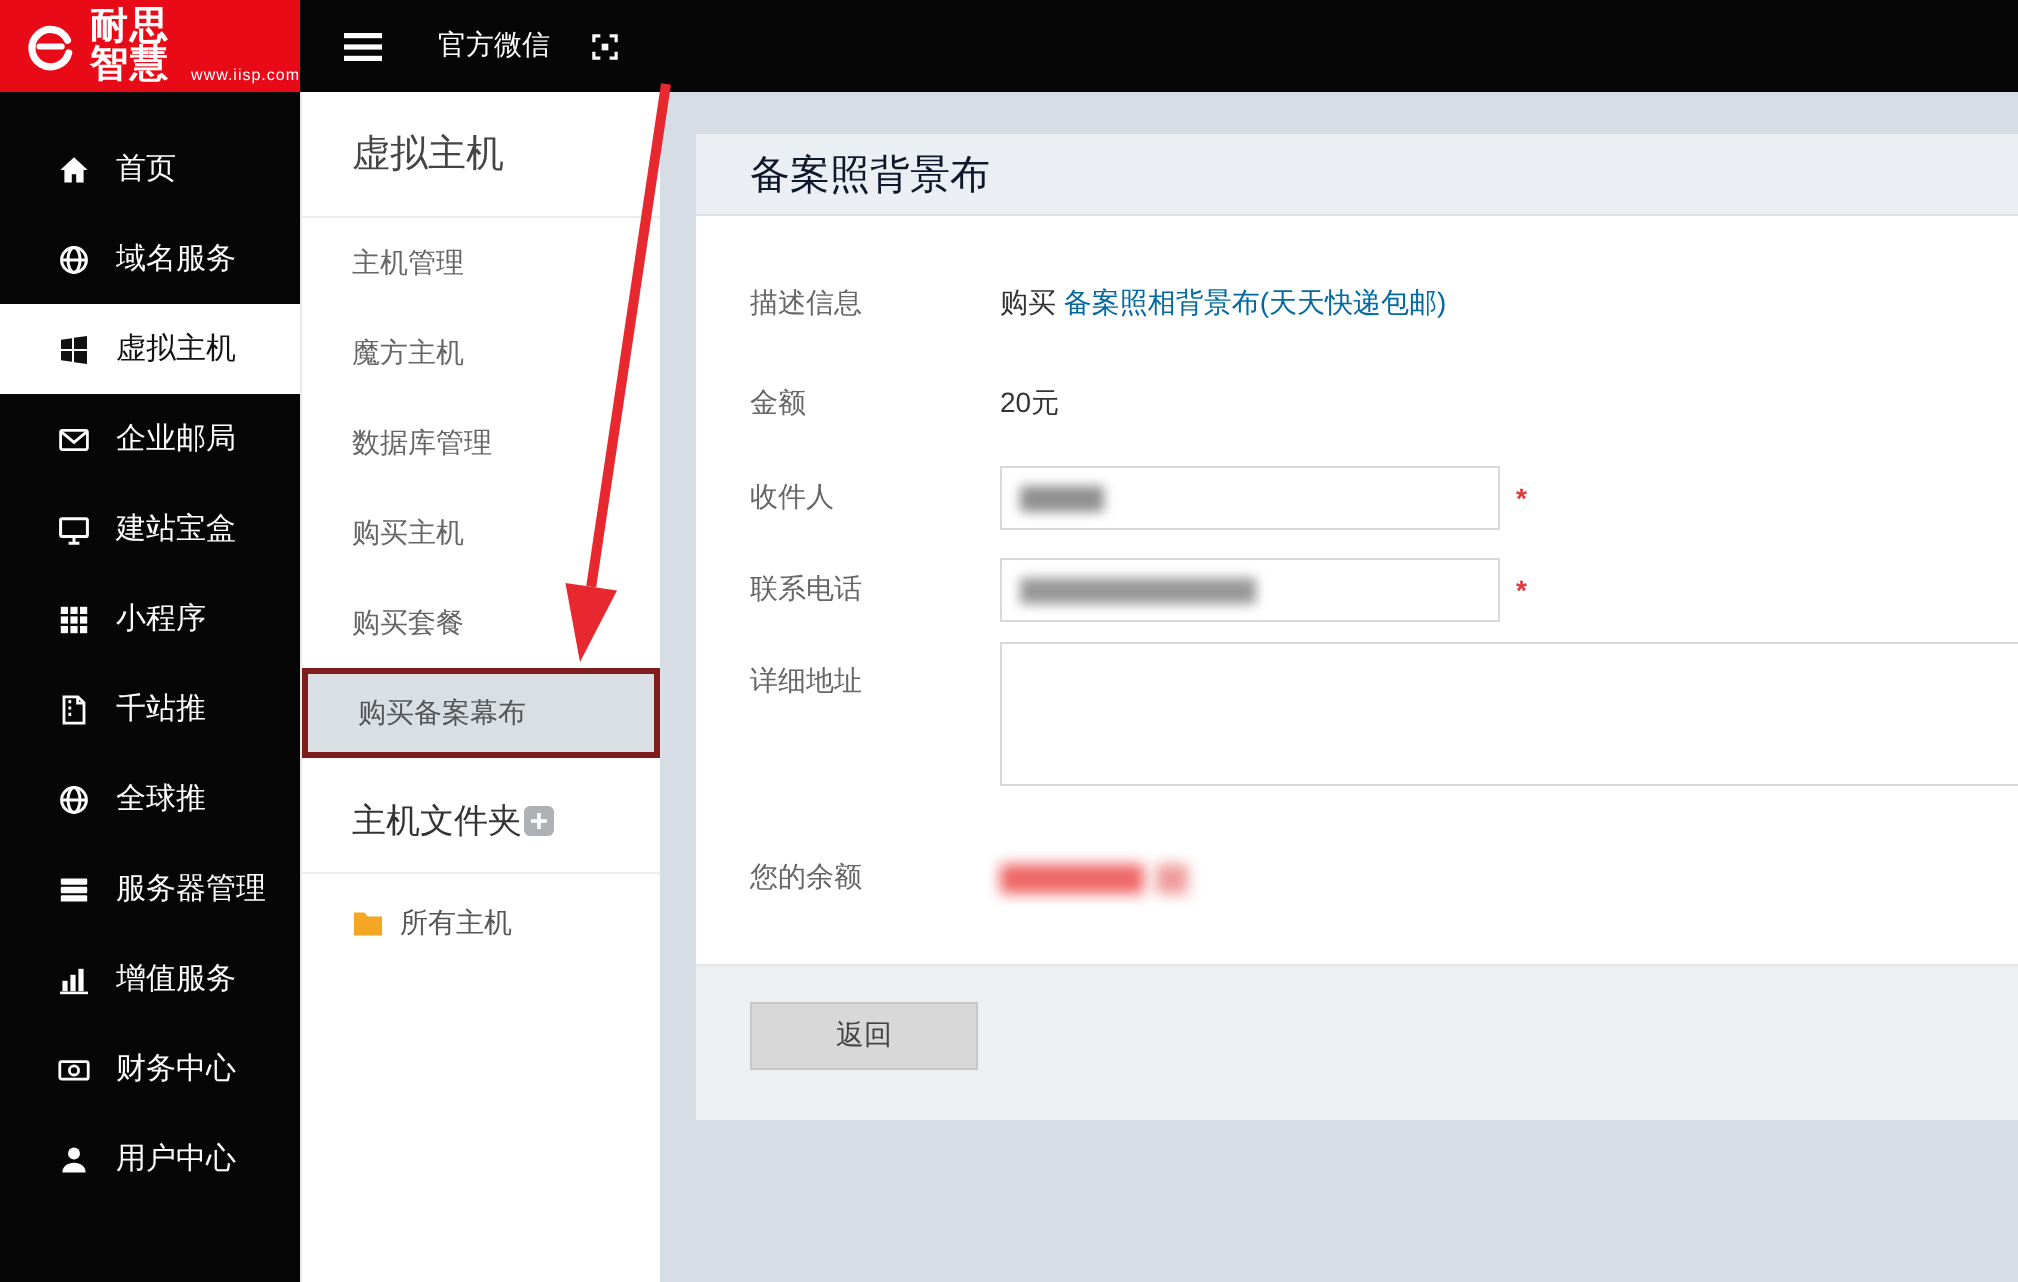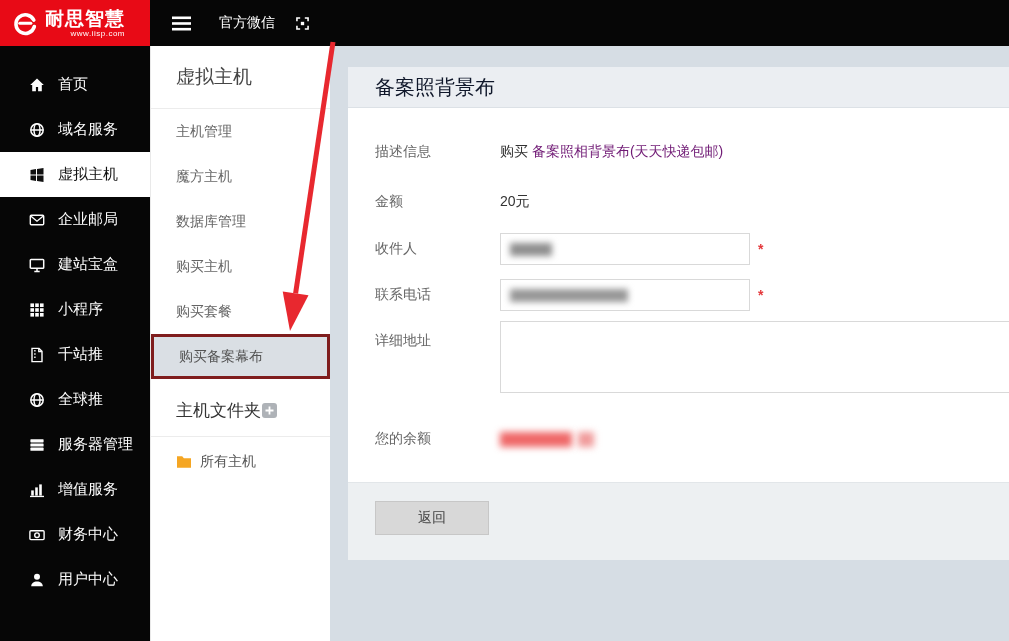--- a/index.html
+++ b/index.html
@@ -3,21 +3,21 @@
 <meta charset="utf-8">
 <style>
   * { margin:0; padding:0; box-sizing:border-box; }
   html,body { width:1009px; height:641px; overflow:hidden; }
   body { font-family:"Liberation Sans","DejaVu Sans",sans-serif; }
   .wrap { position:relative; width:1009px; height:641px; overflow:hidden; background:#d6dde4; }
 
   
   .topbar { position:absolute; left:0; top:0; width:1009px; height:46px; background:#060606; display:flex; align-items:center; z-index:20; }
   .logo { width:150px; height:46px; background:#e80a16; display:flex; align-items:center; padding-left:11px; flex:none; cursor:pointer; }
-  .logo-text { display:flex; flex-direction:column; line-height:1; margin-left:6px;justify-content:space-between; }
+  .logo-text { display:flex; flex-direction:row; line-height:1; margin-left:6px;justify-content:space-between; }
   .logo-name { color:#fff; font-size:19px; font-weight:bold; letter-spacing:1px; }
   .logo-url { color:#fff; font-size:8px; align-self:flex-end; margin-top:2px; letter-spacing:.5px; }
   .hamburger { margin-left:22px; display:flex; cursor:pointer; }
   .wechat { margin-left:28px; color:#fff; font-size:14px; display:flex; align-items:center; gap:21px; cursor:pointer; }
 
   
   .sidebar { position:absolute; left:0; top:46px; bottom:0; width:150px; background:#060606; padding-top:16px; z-index:10; }
   .s-item { height:45px; display:flex; align-items:center; color:#fdfdfd; font-size:15px; cursor:pointer; }
   .s-item .ico { width:17px; height:17px; margin:0 13px 0 28px; display:flex; align-items:center; justify-content:center; flex:none; }
   .s-item.active { background:#ffffff; color:#111; }
@@ -36,21 +36,21 @@
   .panel { position:absolute; left:18px; top:21px; width:1000px; background:#fff; }
   .p-head { height:41px; background:#ebeef2; border-bottom:1px solid #dce1e6; display:flex; align-items:center; padding-left:27px; }
   .p-title { font-size:20px; font-weight:normal; color:#0f172a; }
   .p-body { padding:35px 0 34px 27px; background:#fff; }
   .frow { display:flex; align-items:center; font-size:14px; color:#333; min-height:14px; }
   .frow .lbl { width:125px; color:#666; flex:none; }
   .r1 { margin-bottom:32px; } .r2 { margin-bottom:22px; }
   .r3 { margin-bottom:14px; } .r4 { margin-bottom:10px; }
   .r5 { margin-bottom:37px; align-items:flex-start; }
   .r5 .lbl { padding-top:11px; }
-  .red-text { color:#701a75; }
+  .red-text { color:#0369a1; }
   .inputbox { width:250px; height:32px; border:1px solid #d9d9d9; background:#fff; display:flex; align-items:center; padding-left:9px; cursor:text; }
   .star { color:#e4393c; margin-left:8px; font-weight:bold; font-size:14px; }
   .textareabox { width:560px; height:72px; border:1px solid #d9d9d9; background:#fff; cursor:text; }
   .blur-dark { width:42px; height:13px; background:#8f8f8f; filter:blur(3px); }
   .blur-phone { width:118px; height:13px; background:#979797; filter:blur(3px); }
   .balance { display:flex; gap:6px; align-items:center; }
   .blur-red1 { width:72px; height:15px; background:#ef6767; filter:blur(3.5px); }
   .blur-red2 { width:16px; height:15px; background:#f09a9a; filter:blur(3.5px); }
   .p-foot { height:78px; background:#edf0f2; border-top:1px solid #e2e6e9; padding:18px 0 0 27px; }
   .back-btn { width:114px; height:34px; background:#d8d8d8; border:1px solid #c7c7c7; color:#444; font-size:14px; display:flex; align-items:center; justify-content:center; cursor:pointer; }

